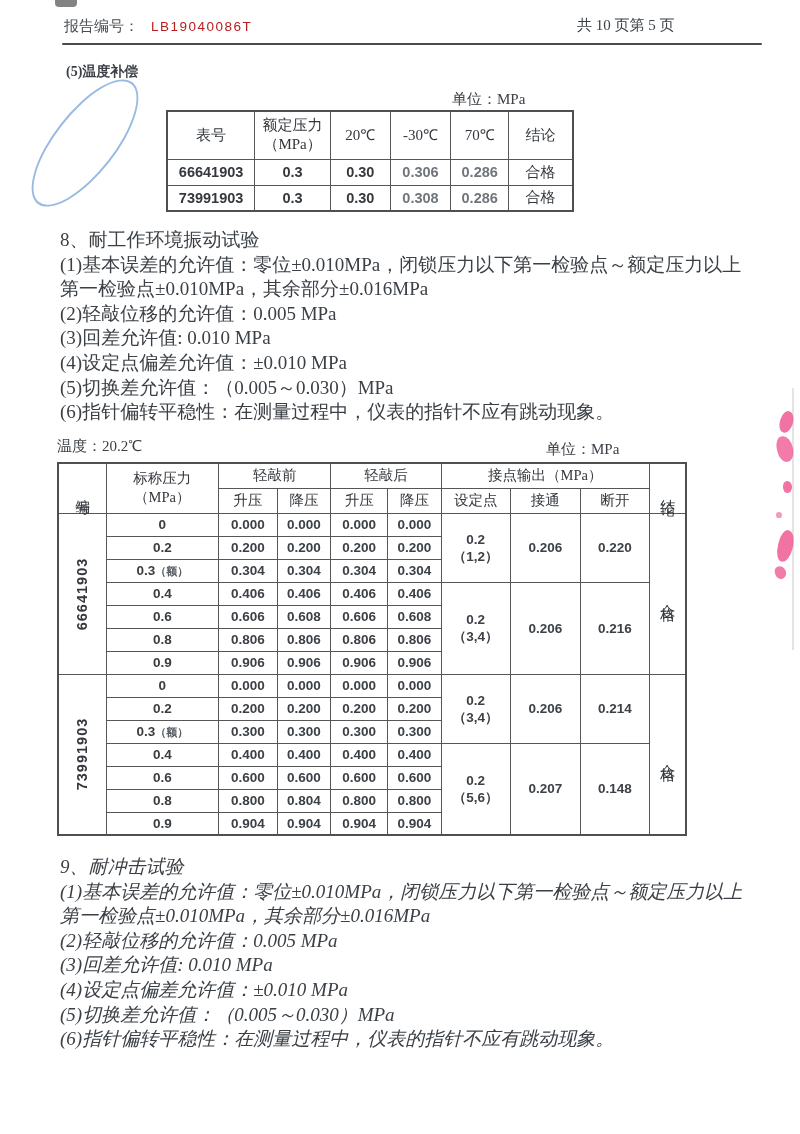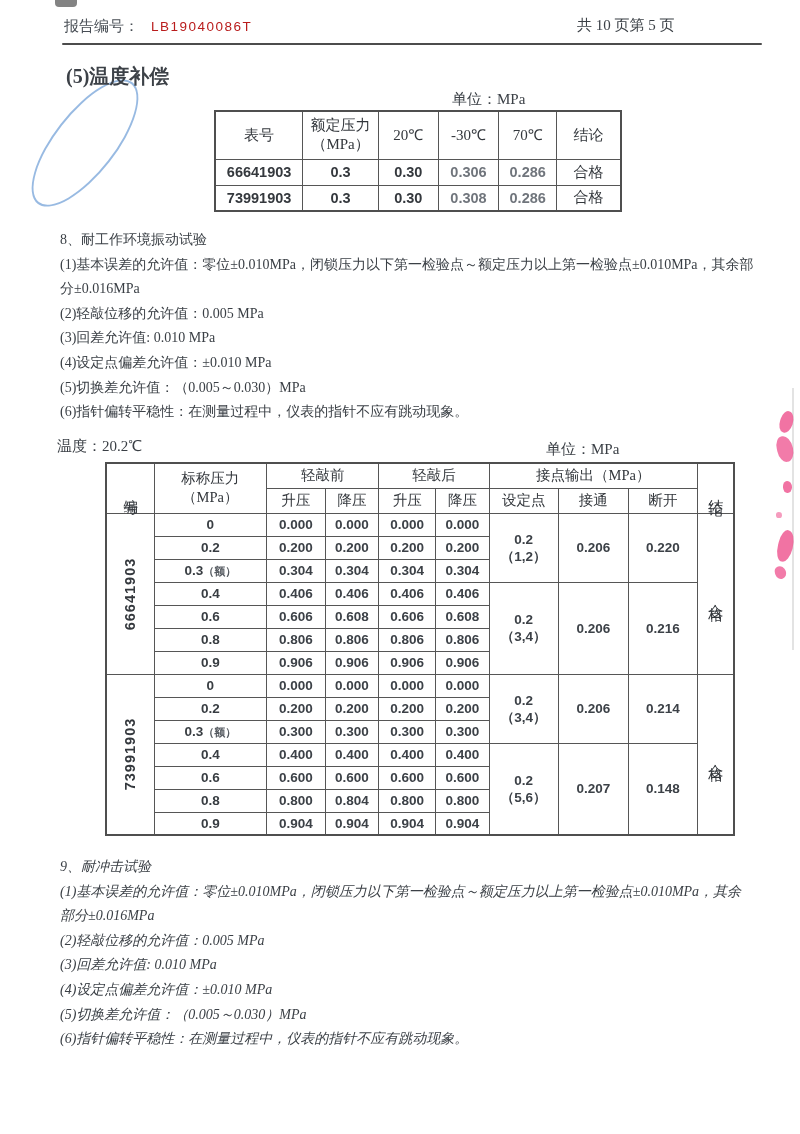--- a/index.html
+++ b/index.html
@@ -15,26 +15,26 @@
   .top-smudge{left:55px;top:0;width:22px;height:7px;background:#5a5a5a;border-radius:0 0 4px 4px;opacity:.75;}
 
   
   .logo{left:36px;top:74px;width:112px;height:118px;}
   .logo-orbit{position:absolute;left:18px;top:-8px;width:58px;height:150px;border:2px solid #86aedd;border-radius:50%;transform:rotate(38deg);opacity:.85;}
   .logo-ellipse{position:absolute;left:4px;top:8px;width:96px;height:64px;background:#a9c6e6;border:1px solid #6d9bd0;border-radius:50%;}
   .logo-vline{position:absolute;left:47px;top:2px;width:4px;height:60px;background:#ffffff;opacity:.9;}
   .logo-band{position:absolute;left:-4px;top:23px;right:-4px;height:18px;background:#ffffff;border-top:2px solid #4a7fc1;border-bottom:2px solid #4a7fc1;border-radius:9px;display:flex;align-items:center;justify-content:center;}
   .logo-band span{font-family:"Liberation Sans",sans-serif;font-weight:bold;font-style:italic;font-size:13px;color:#2f6cb8;letter-spacing:3px;}
 
-  .sec5-title{left:66px;top:63px;font-size:20px;font-weight:600;color:#3c4147;}
+  .sec5-title{left:66px;top:63px;font-size:14px;font-weight:600;color:#3c4147;}
   .unit1{left:452px;top:90px;font-size:15px;color:#3c4147;}
 
   
   table{border-collapse:collapse;}
-  .t1,.t2{border:2px solid #4f4f4f;margin-left:48px;}
+  .t1,.t2{border:2px solid #4f4f4f;}
   .t1 td,.t1 th,.t2 td,.t2 th{border:1px solid #565656;text-align:center;vertical-align:middle;padding:0;}
   th{font-weight:normal;}
 
   
   .t1{left:166px;top:110px;width:408px;font-size:15px;}
   .t1 th{font-size:15px;color:#33373c;line-height:19px;}
   .t1 .num{font-family:"Liberation Sans",sans-serif;font-weight:bold;font-size:14.5px;color:#34383d;}
   .t1 .lt{color:#70757c;font-weight:600;}
   .t1 .cjk{font-size:15px;color:#33373c;}
 
@@ -48,21 +48,21 @@
   .t2 .num{font-family:"Liberation Sans",sans-serif;font-weight:600;font-size:13.5px;color:#3c4147;}
   .t2 .pcell{font-family:"Liberation Sans",sans-serif;font-weight:600;font-size:13.5px;color:#383d42;}
   .t2 .pn{font-size:11px;color:#565b61;}
   .vert{writing-mode:vertical-rl;text-orientation:upright;letter-spacing:3px;display:inline-block;}
   .gauge-cell{position:relative;width:47px;}
   .gauge-cell span{position:absolute;left:50%;top:50%;transform:translate(-50%,-50%) rotate(-90deg);white-space:nowrap;font-family:"Liberation Sans",sans-serif;font-weight:bold;font-size:14.5px;letter-spacing:1px;color:#34383d;}
   .res-cell .vert{font-size:15px;color:#33373c;}
   .setp{line-height:17px;}
 
   
-  .tblock{width:694px;font-size:14px;line-height:24.6px;color:#3b4046;}
+  .tblock{width:694px;font-size:19px;line-height:24.6px;color:#3b4046;}
   .tblock .title{display:block;}
   .tblock .item{display:block;}
   .sec8{left:60px;top:228px;}
   .sec9{left:60px;top:855px;font-style:italic;}
 
   
   .edge-line{left:792px;top:388px;width:2px;height:262px;background:#e3e3e3;}
   .mark{background:#ef5a93;border-radius:45% 55% 50% 50%;opacity:.85;}
   .m1{left:780px;top:411px;width:13px;height:22px;transform:rotate(18deg);}
   .m2{left:777px;top:436px;width:16px;height:26px;transform:rotate(-12deg);opacity:.8;}

